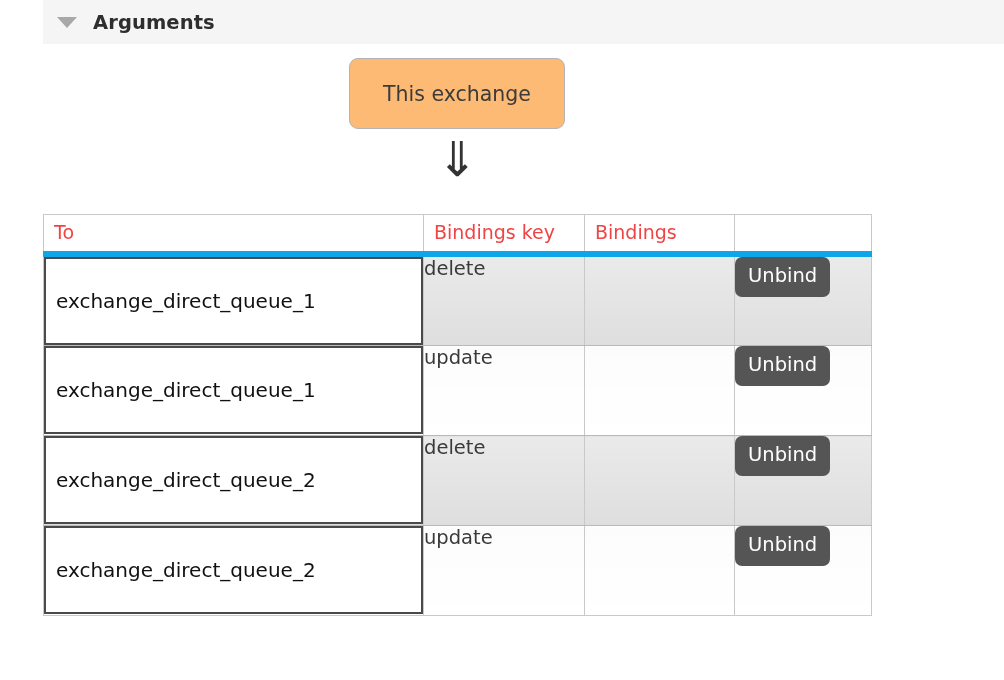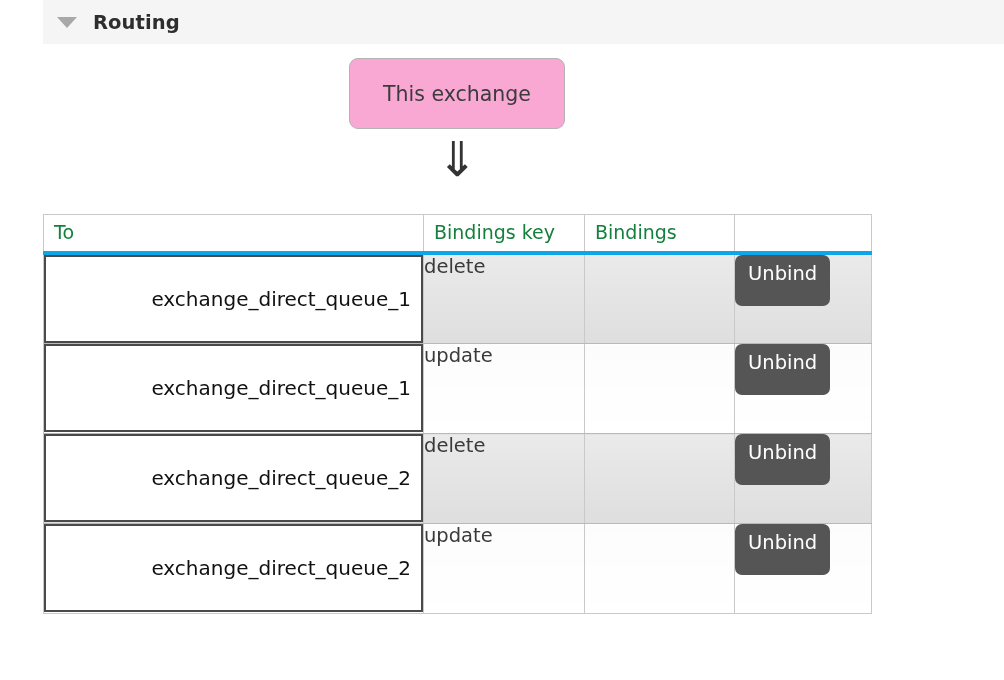--- a/index.html
+++ b/index.html
@@ -47,21 +47,21 @@
 
   
   .exchange-box {
     position: absolute;
     left: 349px;
     top: 58px;
     width: 216px;
     height: 71px;
     border: 1.6px solid #b3b3b3;
     border-radius: 9px;
-    background: #f9a8d4;
+    background: #fdba74;
     display: flex;
     align-items: center;
     justify-content: center;
   }
   .exchange-box-label {
     font-size: 20.5px;
     color: #3b3b3b;
     white-space: nowrap;
   }
 
@@ -93,24 +93,24 @@
     border: 1px solid #c9c9c9;
   }
   .bindings-table col.c-to   { width: 380px; }
   .bindings-table col.c-key  { width: 161px; }
   .bindings-table col.c-args { width: 150px; }
   .bindings-table col.c-act  { width: 137px; }
 
   .bindings-table th {
     background: #ffffff;
     border-right: 1px solid #c9c9c9;
-    border-bottom: 4px solid #0ea5e9;
+    border-bottom: 6px solid #0ea5e9;
     font-size: 19px;
     font-weight: normal;
-    color: #15803d;
+    color: #ef4444;
     text-align: left;
     padding: 6px 0 8px 10px;
     height: 36px;
     vertical-align: middle;
     white-space: nowrap;
     margin-top: 32px;
   }
   .bindings-table th.last { border-right: none; }
 
   .bindings-table td {
@@ -130,21 +130,21 @@
   }
   .bindings-table tr:last-child td { border-bottom: none; }
 
   .cell-to { padding: 9px 8px 9px 10px; }
   .queue-box {
     border: 2.5px solid #4a4a4a;
     background: #ffffff;
     height: 88px;
     display: flex;
     align-items: center;
-    justify-content: flex-end;
+    justify-content: flex-start;
     padding: 0 10px;
   }
   .queue-label {
     font-size: 20px;
     color: #111111;
     white-space: nowrap;
   }
 
   .cell-key {
     padding: 6px 0 0 10px;
@@ -156,33 +156,33 @@
   .cell-action { padding: 9px 0 0 6px; text-align: left; }
   .unbind-btn {
     display: inline-block;
     background: #555555;
     color: #ffffff;
     border: none;
     border-radius: 7px;
     font-family: "DejaVu Sans", "Liberation Sans", sans-serif;
     font-size: 19.5px;
     line-height: 1;
-    padding: 9px 13px 22px 13px;
+    padding: 9px 13px 11px 13px;
     cursor: pointer;
     white-space: nowrap;
   }
 </style>
 </head>
 <body>
 
 <div class="page">
 
   <div class="section-header">
     <span class="tri-icon"></span>
-    <span class="section-title">Routing</span>
+    <span class="section-title">Arguments</span>
   </div>
 
   <div class="exchange-box">
     <span class="exchange-box-label">This exchange</span>
   </div>
 
   <div class="flow-arrow">⇓</div>
 
   <table class="bindings-table">
     <colgroup>

